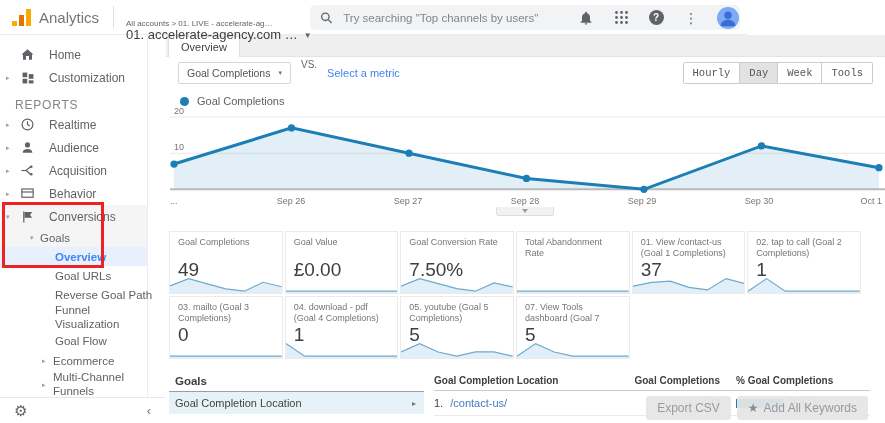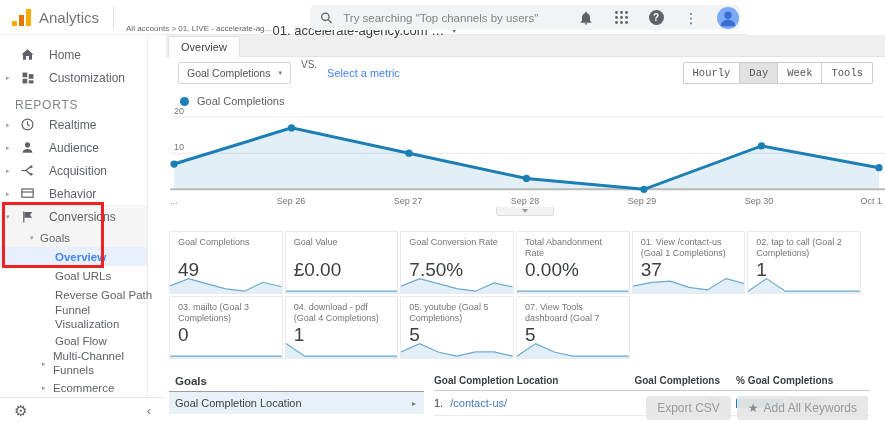--- a/index.html
+++ b/index.html
@@ -8,21 +8,21 @@
 
   
   .header { position:absolute; top:0; left:0; width:747px; height:35px; background:#fff;
     border-bottom:1px solid #ececec; display:flex; align-items:center; z-index:30; }
   .logo { display:flex; align-items:flex-end; gap:2px; margin-left:12px; height:18px; }
   .logo .b1 { width:5px; height:5px; background:#f9ab00; }
   .logo .b2 { width:5px; height:11px; background:#e37400; }
   .logo .b3 { width:5px; height:17px; background:#f9ab00; }
   .product-name { font-size:15px; color:#757575; margin-left:8px; }
   .hdr-divider { width:1px; height:22px; background:#e0e0e0; margin:0 12px 0 14px; }
-  .acct { display:flex; flex-direction:row; line-height:1.15; cursor:pointer;margin-top:28px; }
+  .acct { display:flex; flex-direction:column; line-height:1.15; cursor:pointer;margin-top:28px; }
   .acct .crumb { font-size:8px; color:#5f6368; }
   .acct .title-row { display:flex; align-items:center; gap:6px; }
   .acct .title { font-size:13px; color:#3c4043; }
   .acct .caret { font-size:8px; color:#5f6368; }
   .search { position:absolute; left:310px; top:5px; width:430px; height:25px; background:#f1f3f4;
     border-radius:5px; display:flex; align-items:center; padding:0 10px; }
   .search input { border:none; outline:none; background:transparent; font-size:11.5px;
     color:#3c4043; width:100%; margin-left:10px; font-family:"Liberation Sans", sans-serif; }
   .search input::placeholder { color:#80868b; }
   .hdr-icons { position:absolute; right:8px; top:0; height:35px; display:flex; align-items:center; gap:17px; }
@@ -292,27 +292,27 @@
     </div>
     <div class="srow leaf">
       <span class="slabel">Reverse Goal Path</span>
     </div>
     <div class="srow leaf2">
       <span class="slabel">Funnel Visualization</span>
     </div>
     <div class="srow leaf">
       <span class="slabel">Goal Flow</span>
     </div>
+    <div class="srow eco">
+      <span class="exp">▸</span>
+      <span class="slabel">Ecommerce</span>
+    </div>
     <div class="srow eco2">
       <span class="exp">▸</span>
       <span class="slabel">Multi-Channel Funnels</span>
-    </div>
-    <div class="srow eco">
-      <span class="exp">▸</span>
-      <span class="slabel">Ecommerce</span>
     </div>
   </div>
   <div class="annotation-box"></div>
   <div class="side-bottom">
     <span class="gear">⚙</span>
     <span class="collapse">‹</span>
   </div>
 </div>
 
 <div class="main">
@@ -395,21 +395,20 @@
       <div class="card">
         <div class="ctitle">Goal Conversion Rate</div>
       <div class="cvalue">7.50%</div>
       <svg viewBox="0 0 100 20" preserveAspectRatio="none">
           <polygon points="0.0,12.4 16.7,4.0 33.3,9.6 50.0,15.2 66.7,18.0 83.3,8.7 100.0,13.3 100,20 0,20" fill="#e3eff8"></polygon>
       <polyline points="0.0,12.4 16.7,4.0 33.3,9.6 50.0,15.2 66.7,18.0 83.3,8.7 100.0,13.3" fill="none" stroke="#6da9cf" stroke-width="1.2" vector-effect="non-scaling-stroke"></polyline>
         </svg>
       </div>
       <div class="card">
         <div class="ctitle">Total Abandonment Rate</div>
-      <div class="cvalue">0.00%</div>
       <svg viewBox="0 0 100 20" preserveAspectRatio="none">
           <polygon points="0.0,18.0 16.7,18.0 33.3,18.0 50.0,18.0 66.7,18.0 83.3,18.0 100.0,18.0 100,20 0,20" fill="#e3eff8"></polygon>
       <polyline points="0.0,18.0 16.7,18.0 33.3,18.0 50.0,18.0 66.7,18.0 83.3,18.0 100.0,18.0" fill="none" stroke="#6da9cf" stroke-width="1.2" vector-effect="non-scaling-stroke"></polyline>
         </svg>
       </div>
       <div class="card">
         <div class="ctitle">01. View /contact-us (Goal 1 Completions)</div>
       <div class="cvalue">37</div>
       <svg viewBox="0 0 100 20" preserveAspectRatio="none">
           <polygon points="0.0,12.4 16.7,8.2 33.3,6.8 50.0,13.8 66.7,16.6 83.3,4.0 100.0,9.6 100,20 0,20" fill="#e3eff8"></polygon>

